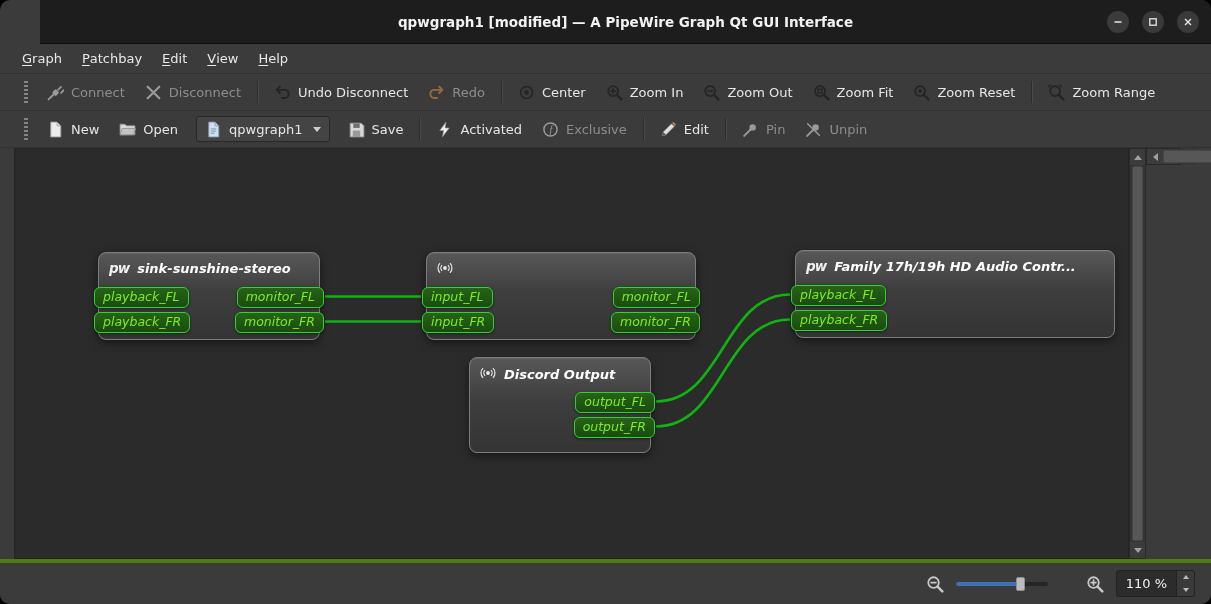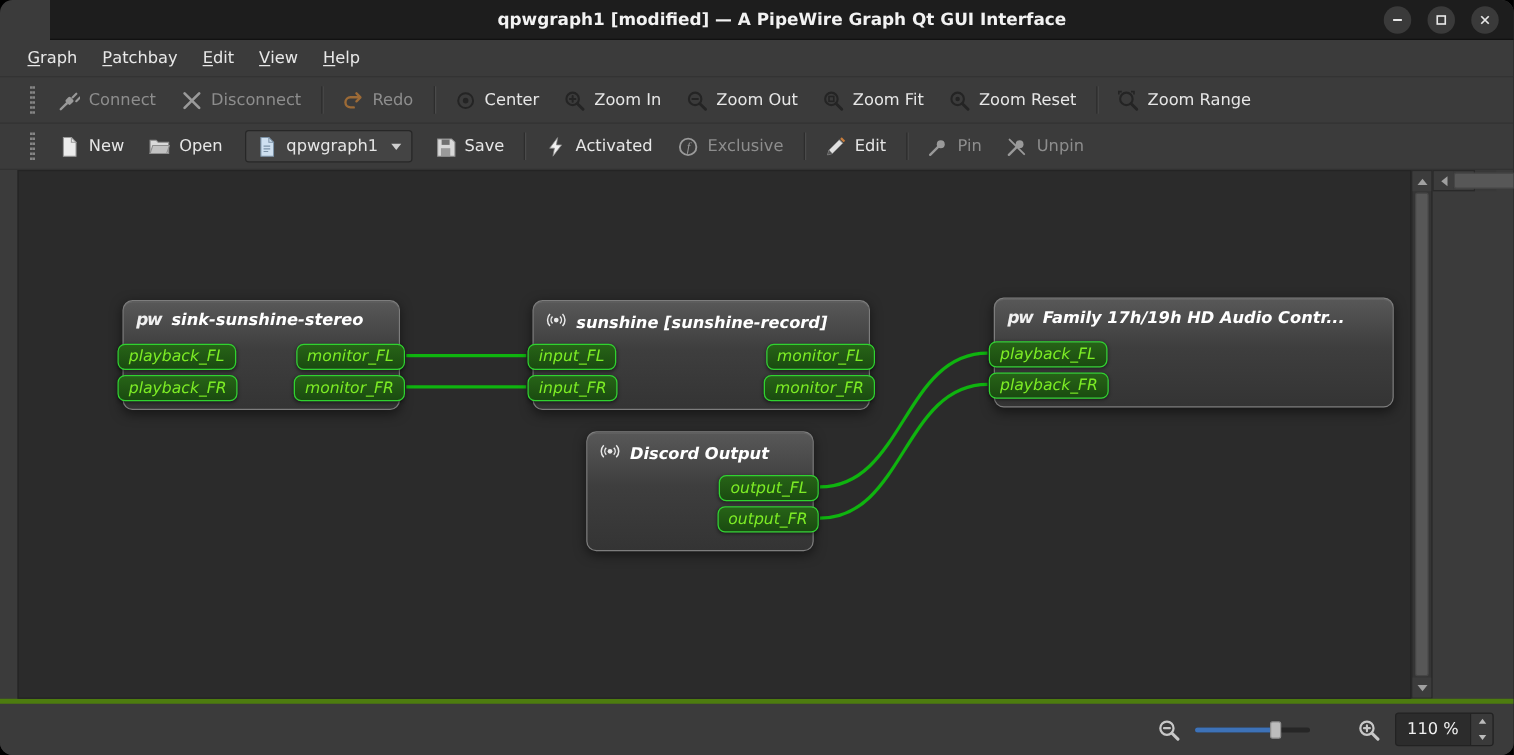--- a/index.html
+++ b/index.html
@@ -5,21 +5,21 @@
   * { box-sizing: border-box; }
   body {
     margin: 0; background: #000; font-family: "DejaVu Sans", "Liberation Sans", sans-serif;
     display: flex; justify-content: center; align-items: flex-start;
   }
   .window {
     width: 1211px; height: 604px; border-radius: 10px; overflow: hidden;
     display: flex; flex-direction: column; background: #3b3b3b;
   }
   
-  .titlebar { height: 32px; flex: 0 0 auto; background: #1d1d1d; display: flex; align-items: center; position: relative; border-bottom: 1px solid #111; margin-left: 40px; }
+  .titlebar { height: 44px; flex: 0 0 auto; background: #1d1d1d; display: flex; align-items: center; position: relative; border-bottom: 1px solid #111; margin-left: 40px; }
   .title { flex: 1; text-align: center; color: #f2f2f2; font-weight: bold; font-size: 13.5px; }
   .win-controls { position: absolute; right: 12px; top: 0; bottom: 0; display: flex; align-items: center; gap: 13px; }
   .win-btn { width: 22px; height: 22px; border-radius: 50%; background: #3a3a3a; display: flex; align-items: center; justify-content: center; cursor: pointer; }
   .win-btn svg { width: 10px; height: 10px; stroke: #e8e8e8; }
   
   .menubar { height: 30px; flex: 0 0 auto; background: #3b3b3b; display: flex; align-items: stretch; padding-left: 12px; font-size: 13px; color: #e8e8e8; border-bottom: 1px solid #323232; }
   .menu-item { padding: 0 10px; display: flex; align-items: center; cursor: default; }
   .menu-item u { text-underline-offset: 2px; }
   
   .toolbar { height: 37px; flex: 0 0 auto; background: #3b3b3b; display: flex; align-items: center; padding-left: 20px; font-size: 13px; color: #e6e6e6; border-bottom: 1px solid #323232; }
@@ -119,20 +119,29 @@
       </div>
       <div class="tb-btn disabled">
         <span class="tb-icon" style="color:#9a9a9a">
           <svg viewBox="0 0 16 16">
             <path d="M2.5 2.5l11 11M13.5 2.5l-11 11" stroke="currentColor" stroke-width="2" stroke-linecap="round"></path>
           </svg>
         </span>
         <span>Disconnect</span>
       </div>
       <div class="tb-sep"></div>
+      <div class="tb-btn">
+        <span class="tb-icon" style="color:#242424">
+          <svg viewBox="0 0 16 16">
+            <path d="M5.5 2.5 2.5 5.5l3 3" fill="none" stroke="currentColor" stroke-width="1.8" stroke-linecap="round" stroke-linejoin="round"></path>
+            <path d="M3 5.5h7a3.8 3.8 0 0 1 0 7.6H7.5" fill="none" stroke="currentColor" stroke-width="1.8" stroke-linecap="round"></path>
+          </svg>
+        </span>
+        <span>Undo Disconnect</span>
+      </div>
       <div class="tb-btn disabled">
         <span class="tb-icon" style="color:#9c6a36">
           <svg viewBox="0 0 16 16">
             <path d="M10.5 2.5l3 3-3 3" fill="none" stroke="currentColor" stroke-width="1.8" stroke-linecap="round" stroke-linejoin="round"></path>
             <path d="M13 5.5H6a3.8 3.8 0 0 0 0 7.6h2.5" fill="none" stroke="currentColor" stroke-width="1.8" stroke-linecap="round"></path>
           </svg>
         </span>
         <span>Redo</span>
       </div>
       <div class="tb-sep"></div>
@@ -309,21 +318,20 @@
             <div class="port out" style="top: 34px;">monitor_FL</div>
             <div class="port out" style="top: 59px;">monitor_FR</div>
           </div>
           <div class="node" style="left: 411px; top: 103px; width: 270px; height: 88px;">
             <div class="node-header">
               <span class="node-icon"><svg viewBox="0 0 16 16">
                   <circle cx="8" cy="8" r="1.9" fill="#e8e8e8"></circle>
                   <path d="M5 5.2a4 4 0 0 0 0 5.6M11 5.2a4 4 0 0 1 0 5.6" fill="none" stroke="#e8e8e8" stroke-width="1.2"></path>
                   <path d="M3 3.2a6.8 6.8 0 0 0 0 9.6M13 3.2a6.8 6.8 0 0 1 0 9.6" fill="none" stroke="#e8e8e8" stroke-width="1.2"></path>
                 </svg></span>
-              <span>sunshine [sunshine-record]</span>
             </div>
             <div class="port in" style="top: 34px;">input_FL</div>
             <div class="port in" style="top: 59px;">input_FR</div>
             <div class="port out" style="top: 34px;">monitor_FL</div>
             <div class="port out" style="top: 59px;">monitor_FR</div>
           </div>
           <div class="node" style="left: 780px; top: 101px; width: 320px; height: 88px;">
             <div class="node-header">
               <span class="pw-glyph">pw</span>
               <span>Family 17h/19h HD Audio Contr...</span>

